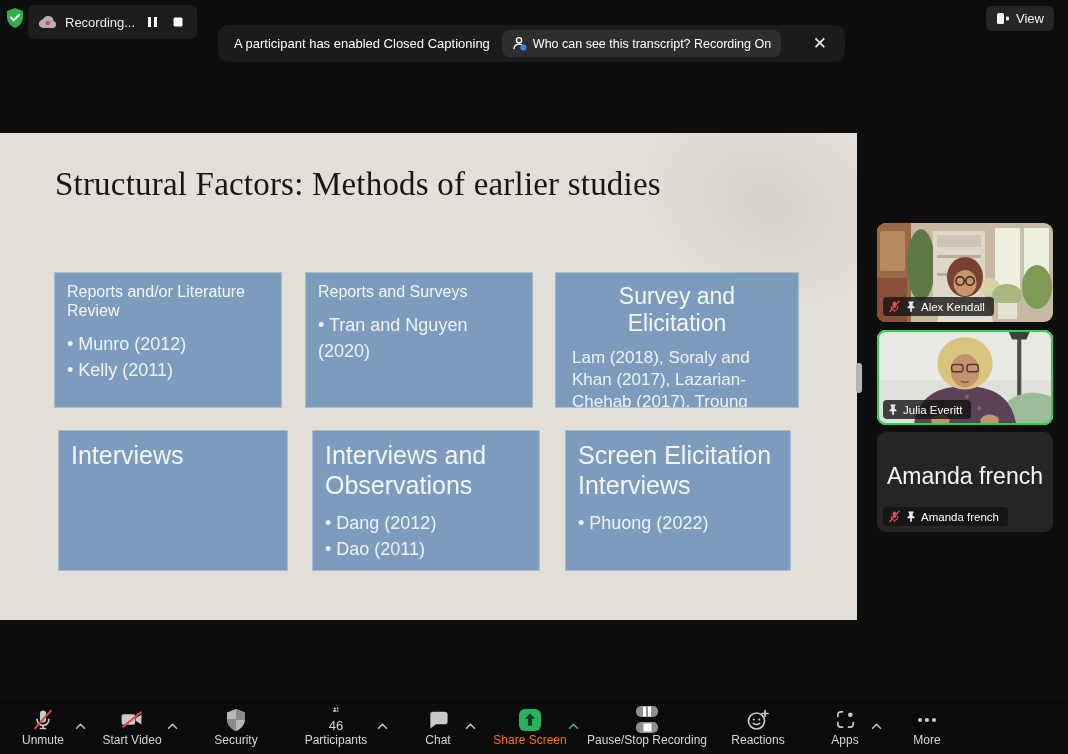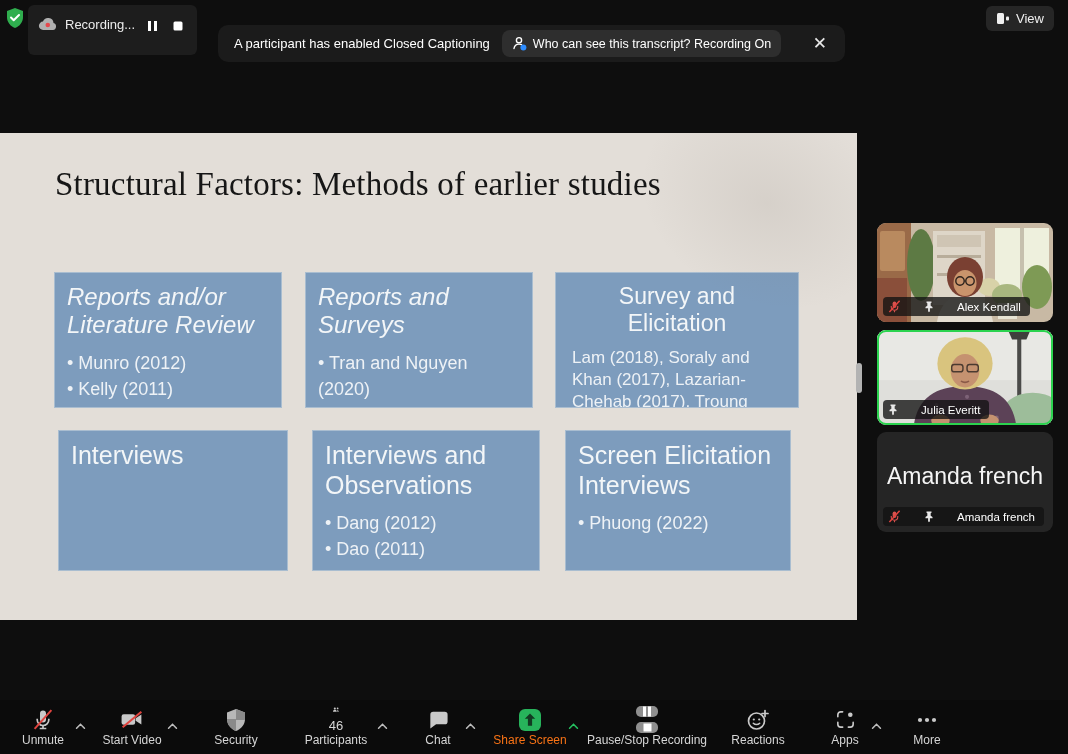--- a/index.html
+++ b/index.html
@@ -4,55 +4,55 @@
 <style>
   html,body{margin:0;padding:0;}
   body{
     position:relative;width:1068px;height:754px;overflow:hidden;
     background:#0e0e0e;font-family:"Liberation Sans",sans-serif;
     -webkit-font-smoothing:antialiased;
   }
   
   .shield-badge{position:absolute;left:5px;top:7px;width:20px;height:22px;}
   .rec-pill{position:absolute;left:28px;top:5px;height:26px;background:#1d1d1d;border-radius:6px;
-    display:flex;align-items:flex-start;padding:12px 10px;gap:8px;color:#ececec;font-size:13px;}
+    display:flex;align-items:center;padding:4px 10px;gap:8px;color:#ececec;font-size:13px;}
   .rec-pill .icon-btn{display:flex;align-items:center;justify-content:center;width:18px;height:18px;cursor:pointer;}
   .view-btn{position:absolute;right:14px;top:6px;height:25px;background:#262626;border-radius:6px;
     display:flex;align-items:center;gap:6px;padding:0 10px;color:#f0f0f0;font-size:13px;cursor:pointer;}
   
   .banner{position:absolute;left:218px;top:25px;width:627px;height:37px;background:#1b1b1b;
     border-radius:10px;display:flex;align-items:center;padding:0 12px 0 16px;box-sizing:border-box;gap:12px;}
   .banner-msg{color:#fff;font-size:13px;white-space:nowrap;}
   .banner-btn{background:#2e2e2e;border-radius:8px;height:27px;display:flex;align-items:center;
     gap:6px;padding:0 10px;color:#fff;font-size:12.5px;white-space:nowrap;cursor:pointer;}
   .banner-close{margin-left:auto;color:#e8e8e8;font-size:17px;line-height:1;cursor:pointer;padding:2px 6px;}
   
   .slide{position:absolute;left:0;top:133px;width:857px;height:487px;background:#e3ded8;overflow:hidden;}
   .slide::after{content:"";position:absolute;right:-40px;top:-30px;width:260px;height:200px;
     background:radial-gradient(closest-side,rgba(120,110,100,0.12),transparent);transform:rotate(25deg);}
   .slide-title{position:absolute;left:55px;top:33px;font-family:"Liberation Serif","DejaVu Serif",serif;
     font-size:33px;color:#161616;letter-spacing:0.2px;}
   .box{position:absolute;background:#7d9cbd;border:1px solid #a9bdd0;color:#f3f6f8;
     box-sizing:border-box;overflow:hidden;padding:8px 12px;}
   .box-title{font-weight:400;line-height:1.18;margin:2px 0 10px 0;}
-  .t22{font-size:24px;font-style:italic;} .t23{font-size:23px;} .t25{font-size:25px;}
+  .t22{font-size:16px;} .t23{font-size:23px;} .t25{font-size:25px;}
   .center{text-align:center;}
   .box ul{margin:0;padding:0;list-style:none;}
   .box li{font-size:18px;line-height:1.45;color:#eef2f6;}
   .box li::before{content:"• ";}
   .box .tight li{font-size:13.5px;line-height:1.38;}
   .box .tight li::before{content:"•";margin-right:3px;}
   .box-body{font-size:17px;line-height:1.3;margin:4px;color:#eef2f6;}
   
   .resize-handle{position:absolute;left:856px;top:363px;width:6px;height:30px;background:#b3b3b3;border-radius:3px;cursor:col-resize;}
   
   .tile{position:absolute;left:877px;width:176px;border-radius:9px;overflow:hidden;cursor:pointer;background:#262626;}
   .tile svg.scene{display:block;width:100%;height:100%;}
   .tile-label{position:absolute;left:6px;bottom:6px;background:rgba(18,18,18,0.78);border-radius:4px;
-    display:flex;align-items:center;gap:23px;padding:3px 9px 3px 5px;color:#fff;font-size:11.5px;white-space:nowrap;}
+    display:flex;align-items:center;gap:5px;padding:3px 9px 3px 5px;color:#fff;font-size:11.5px;white-space:nowrap;}
   .tile-active{outline:2px solid #2bd34f;outline-offset:-2px;}
   .tile-name-center{position:absolute;left:0;right:0;top:44%;transform:translateY(-50%);
     text-align:center;color:#f5f5f5;font-size:23px;font-weight:500;}
   
   .toolbar{position:absolute;left:0;right:0;bottom:0;height:54px;background:#0b0b0b;}
   .tb-item{position:absolute;top:6px;text-align:center;color:#d6d6d6;font-size:12px;cursor:pointer;}
   .tb-icon{height:27px;display:flex;align-items:center;justify-content:center;gap:5px;flex-direction:column;}
   .tb-label{margin-top:0;white-space:nowrap;}
   .tb-caret{position:absolute;top:13px;right:-4px;}
   .green{color:#f97316;}

